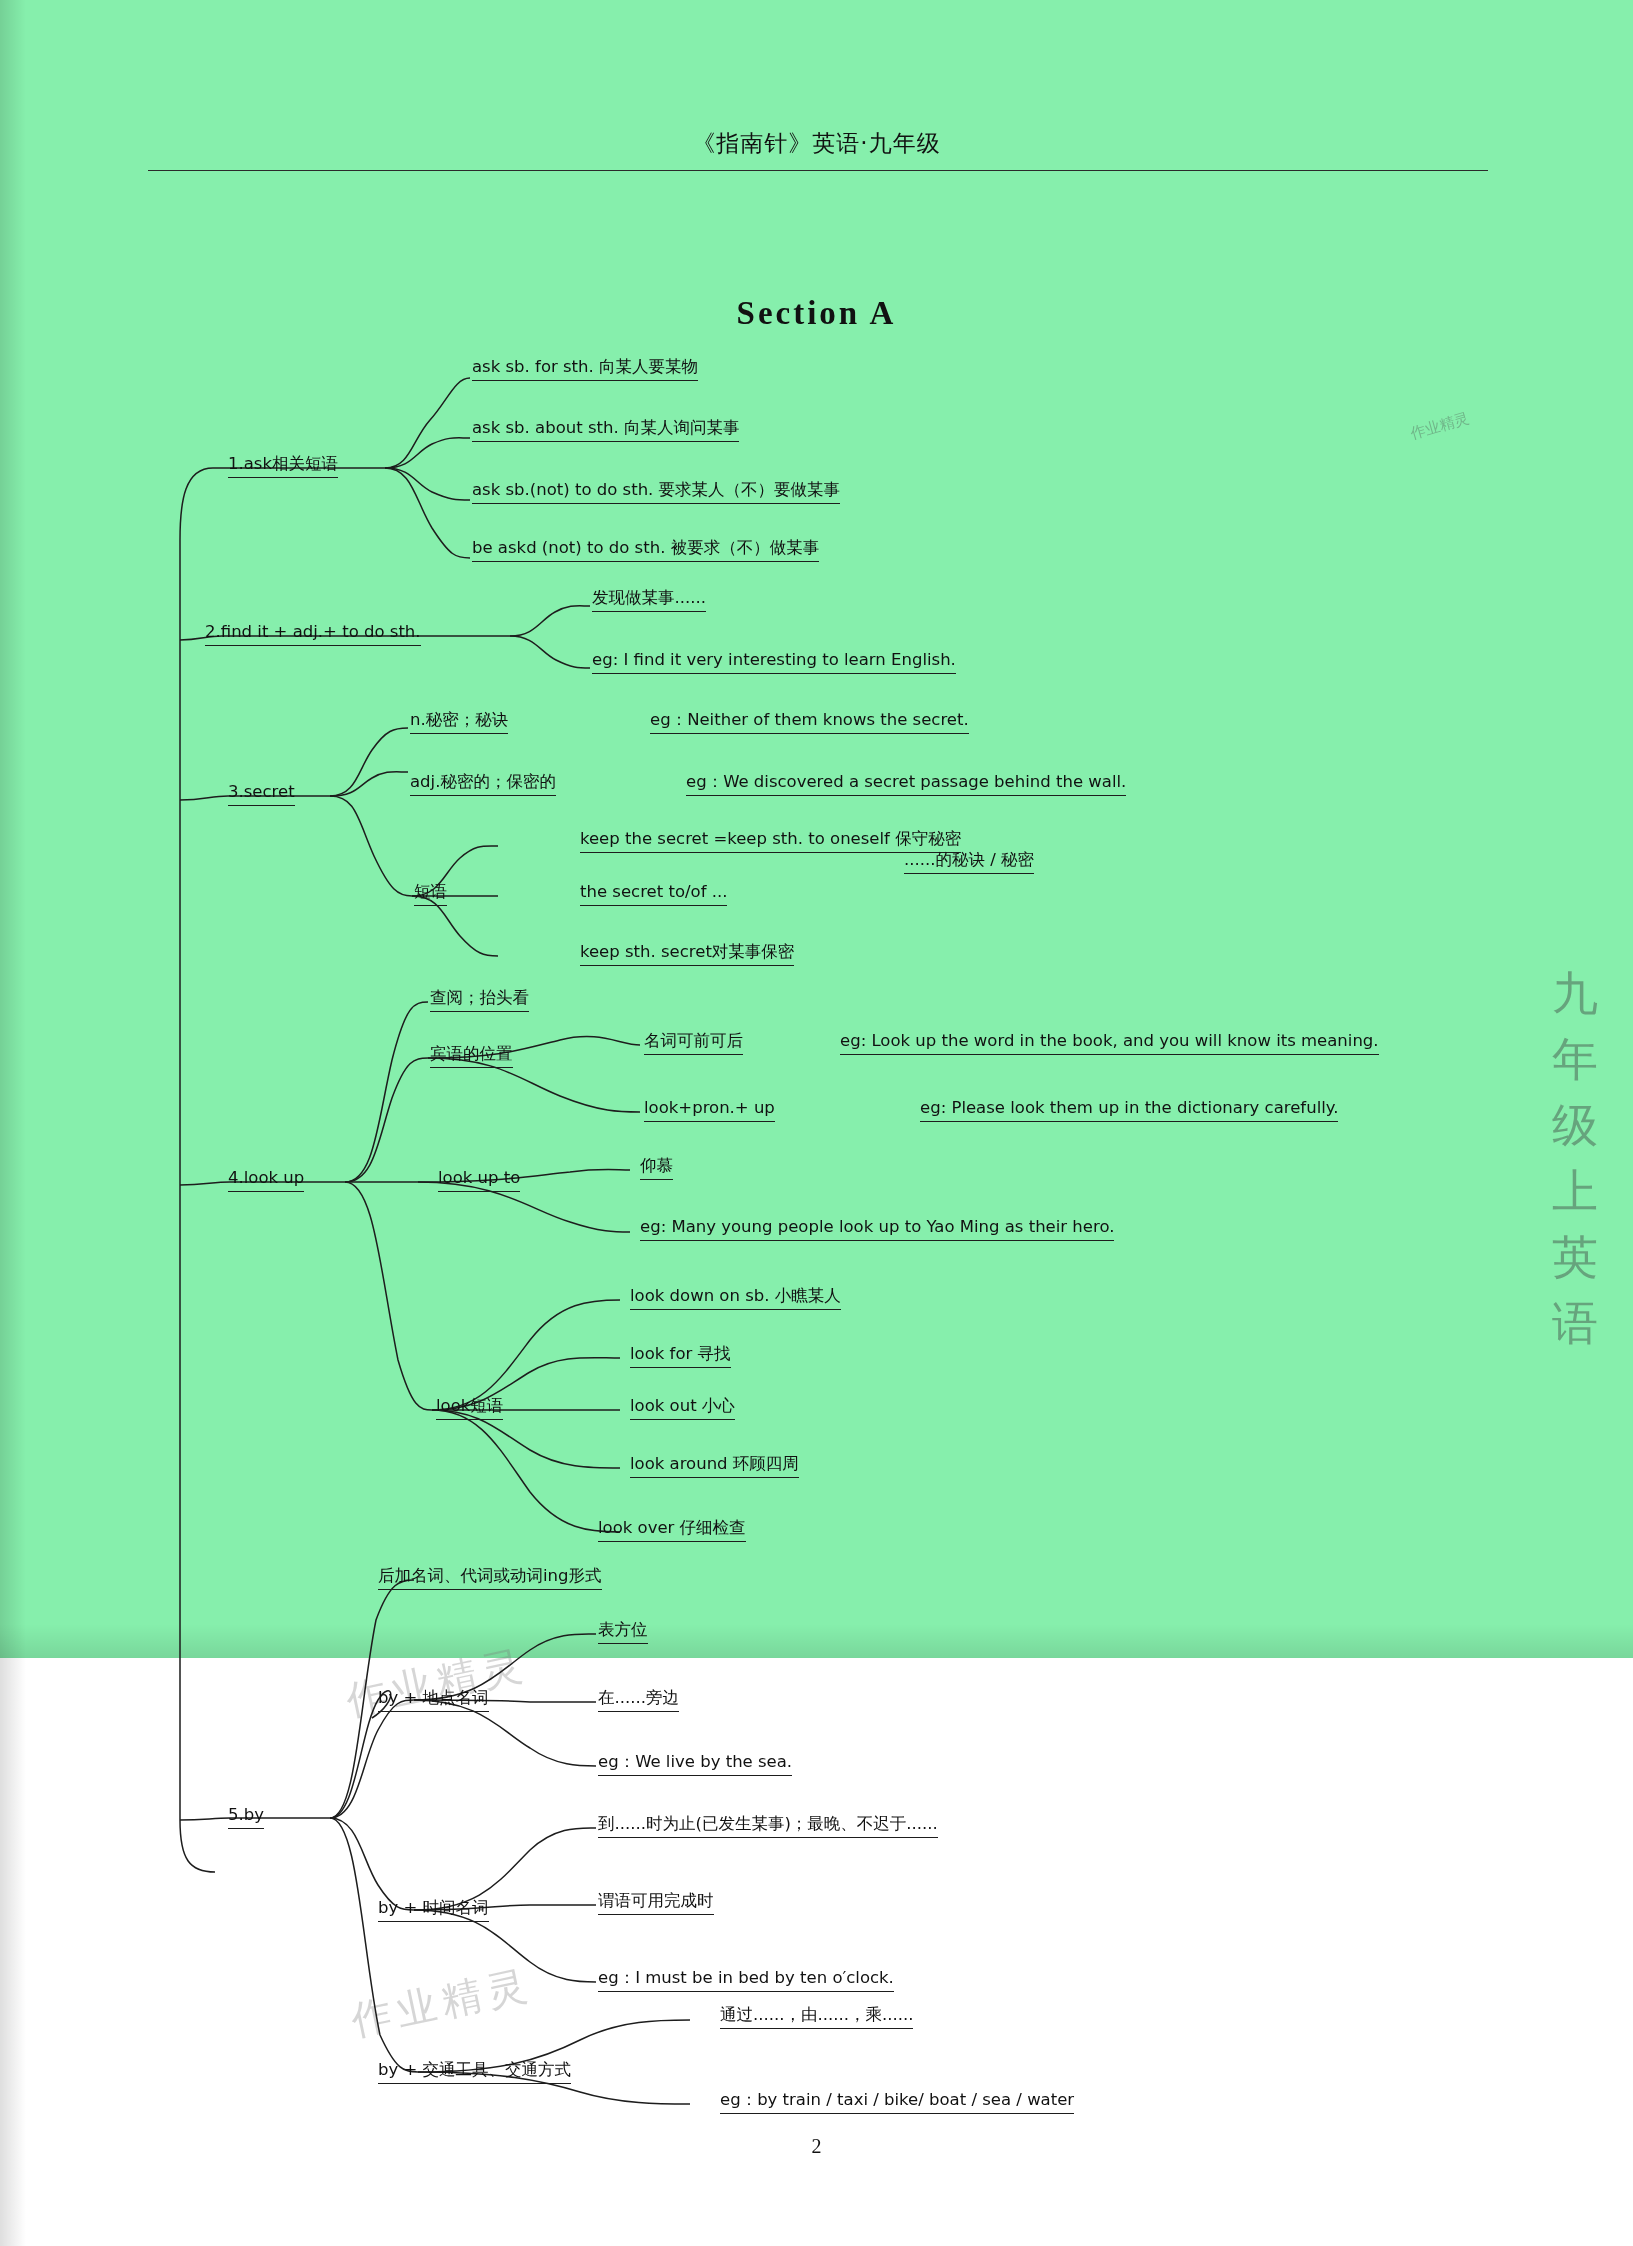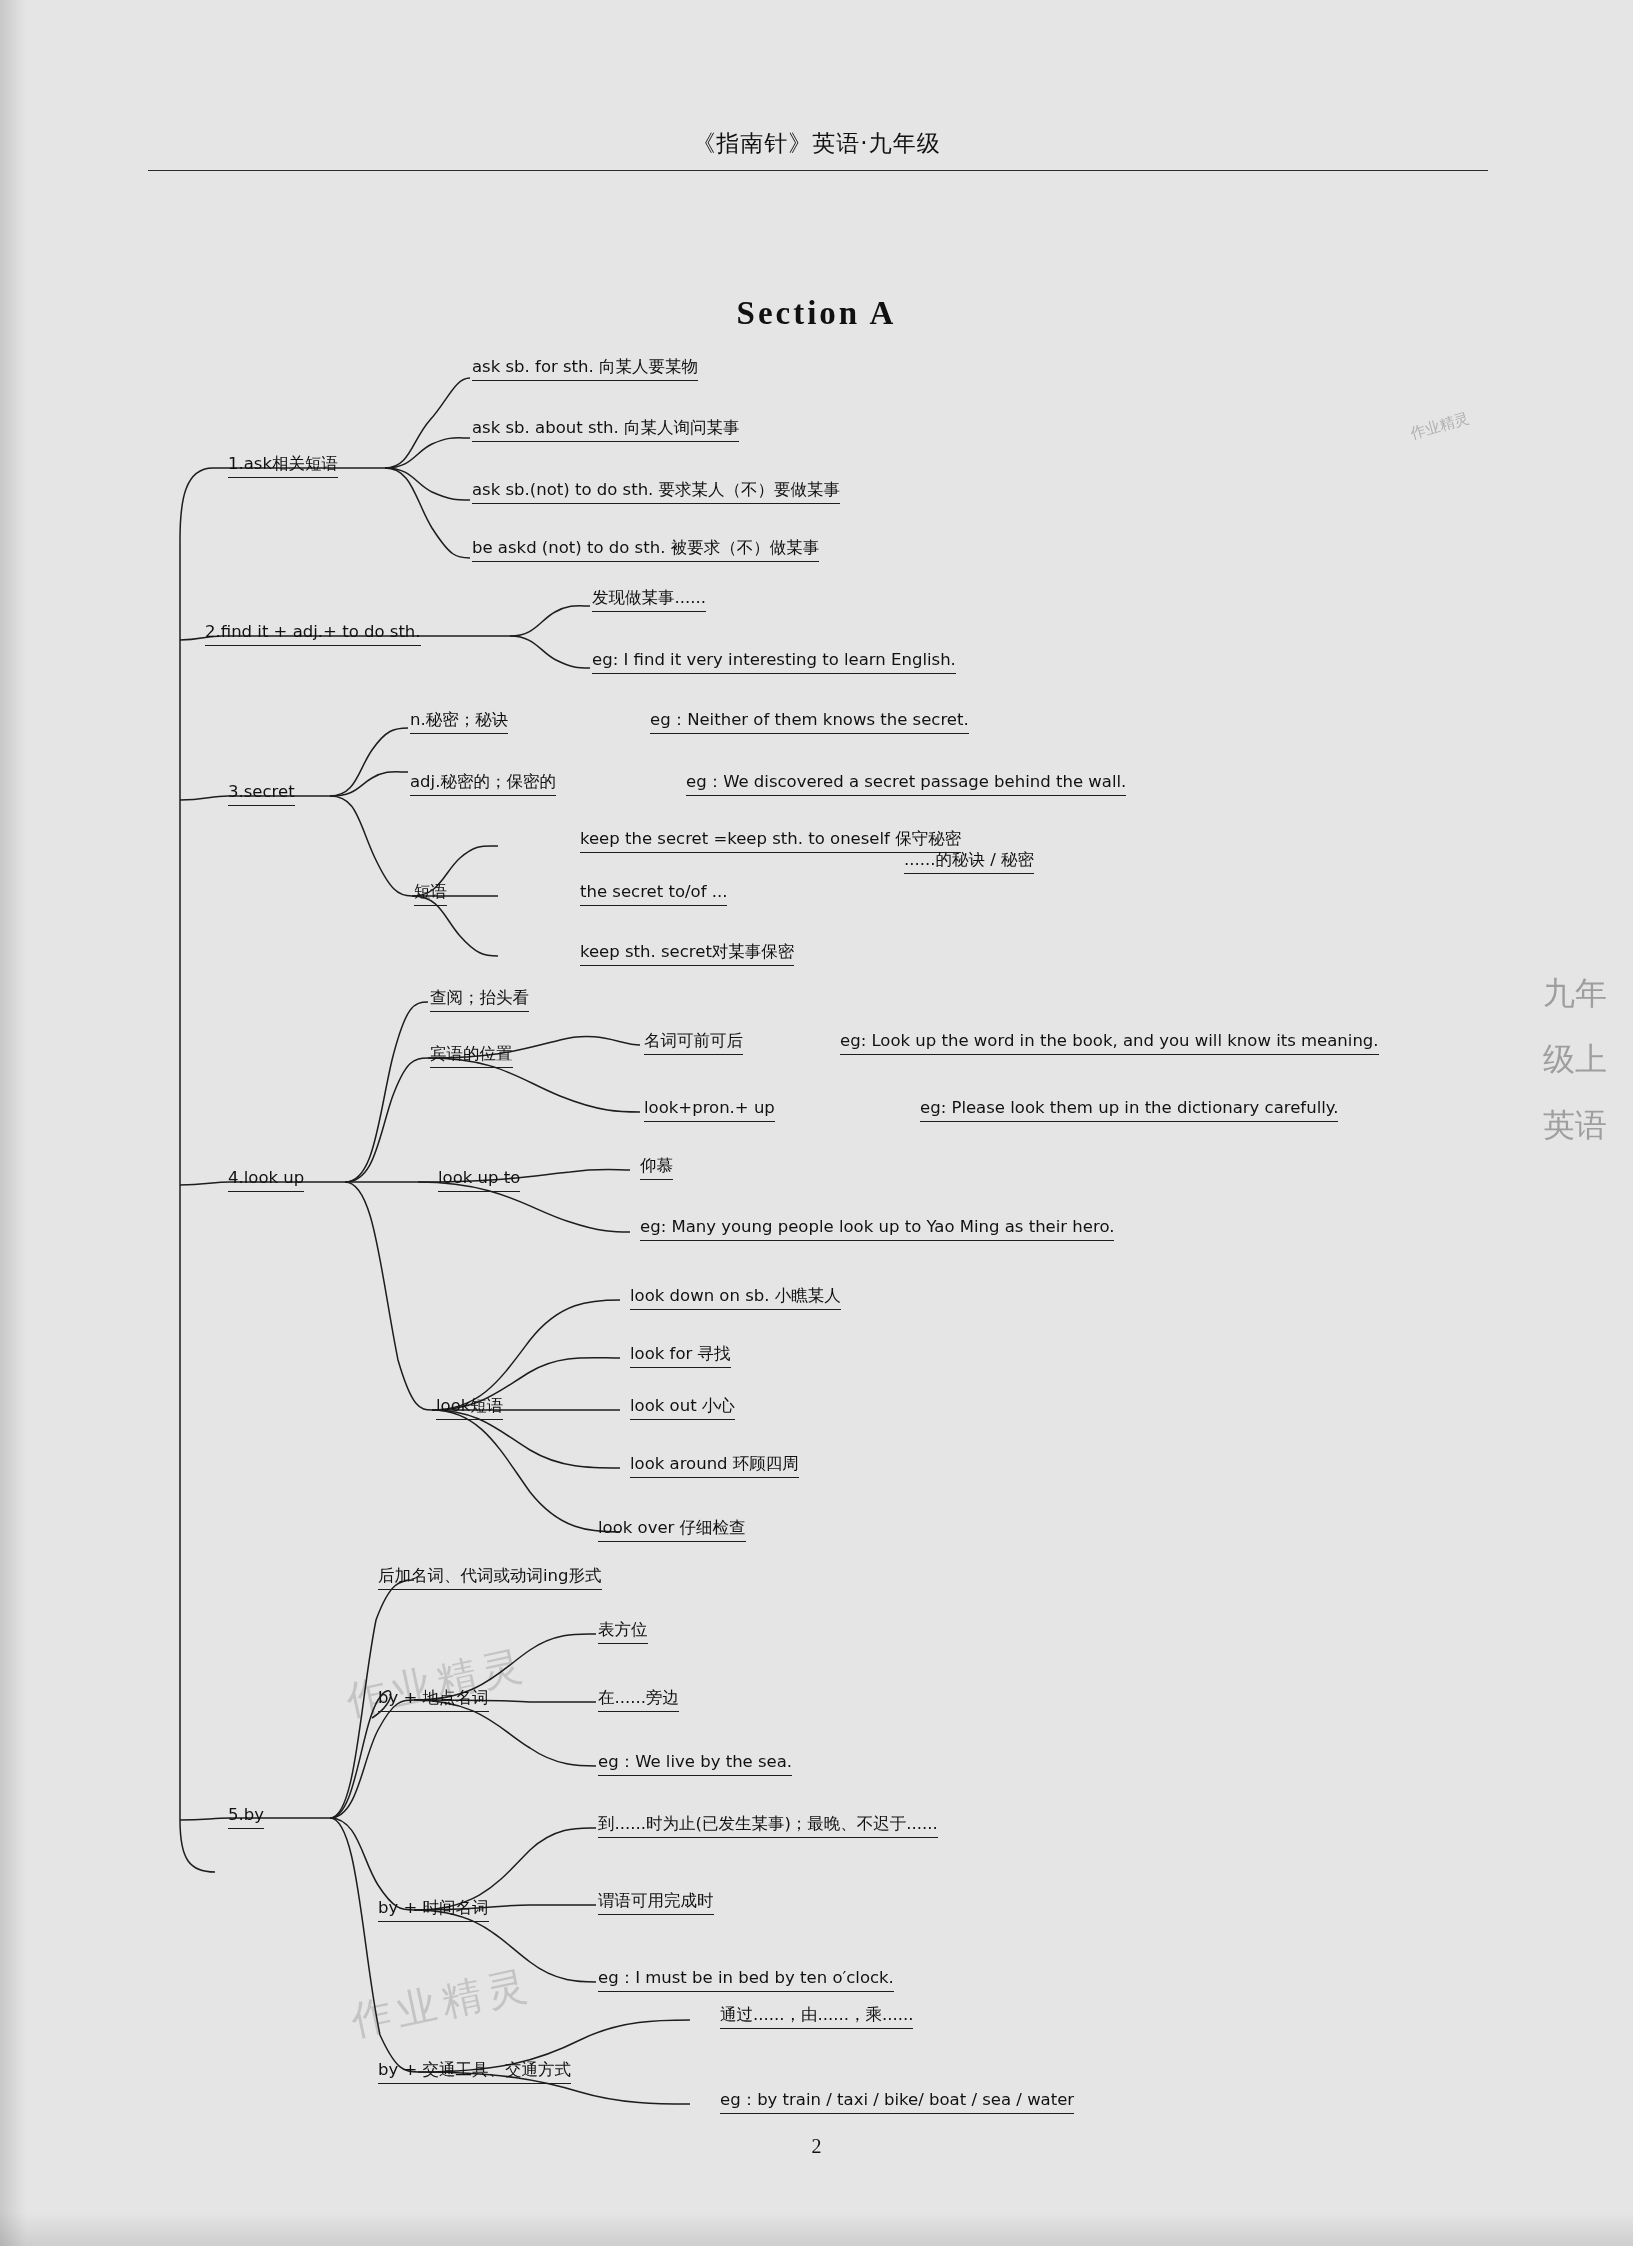--- a/index.html
+++ b/index.html
@@ -11,22 +11,22 @@
     width: 1633px;
     height: 2246px;
     position: relative;
     font-family: "Liberation Sans", sans-serif;
     color: #111;
     overflow: hidden;
   }
   .page {
     position: absolute;
     left: 0; top: 0;
-    width: 1633px; height: 2246px;
-    background: #e5e5e5;
+    width: 1633px; height: 1658px;
+    background: #86efac;
   }
   
   .hdr-title {
     position: absolute;
     top: 128px; left: 0; width: 1633px;
     text-align: center;
     font-size: 23px;
     font-family: "DejaVu Sans", sans-serif;
     letter-spacing: 1px;
   }
@@ -100,21 +100,21 @@
     font-size: 15px;
     line-height: 19px;
     text-align: center;
     transform: rotate(-16deg);
     font-family: "DejaVu Sans", sans-serif;
   }
   .sidecal {
     position: absolute;
     left: 1540px; top: 960px;
     width: 70px;
-    font-size: 32px;
+    font-size: 46px;
     line-height: 66px;
     color: rgba(60,60,60,0.42);
     font-family: "DejaVu Serif", serif;
     text-align: center;
   }
   .edge-shadow-l {
     position: absolute; left: 0; top: 0; width: 26px; height: 2246px;
     background: linear-gradient(to right, rgba(0,0,0,0.13), rgba(0,0,0,0));
   }
   .edge-shadow-b {

